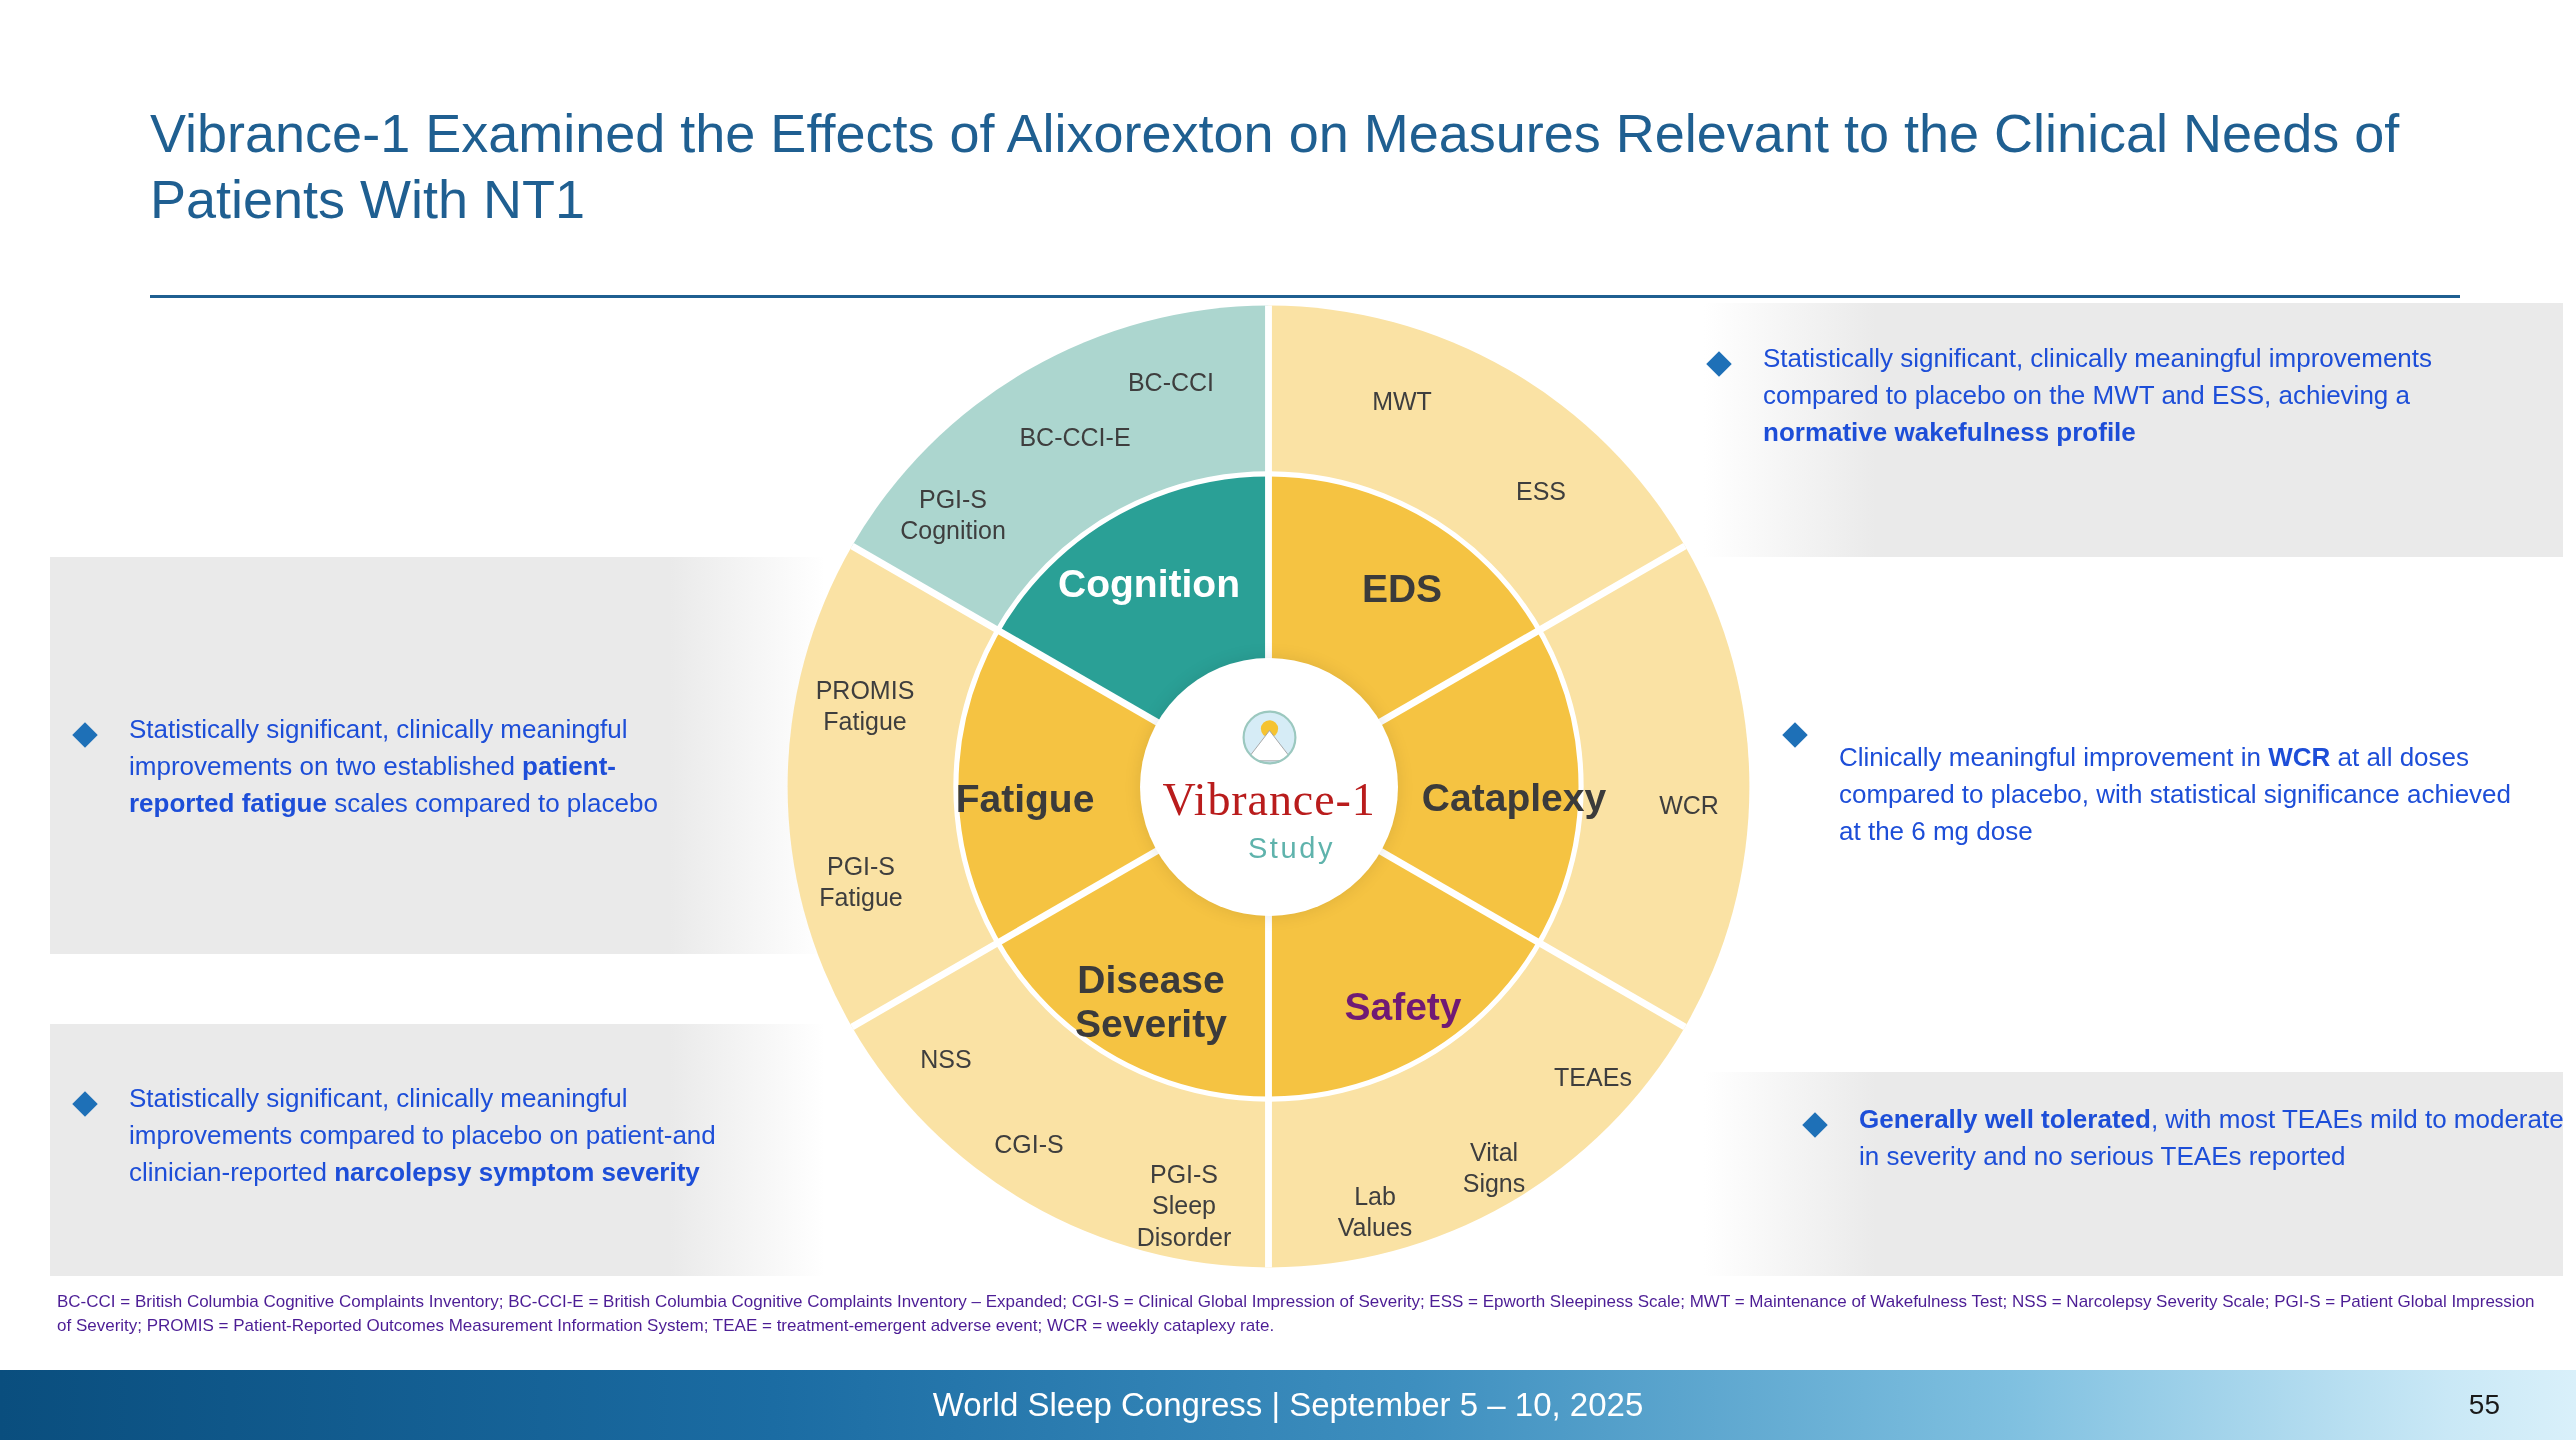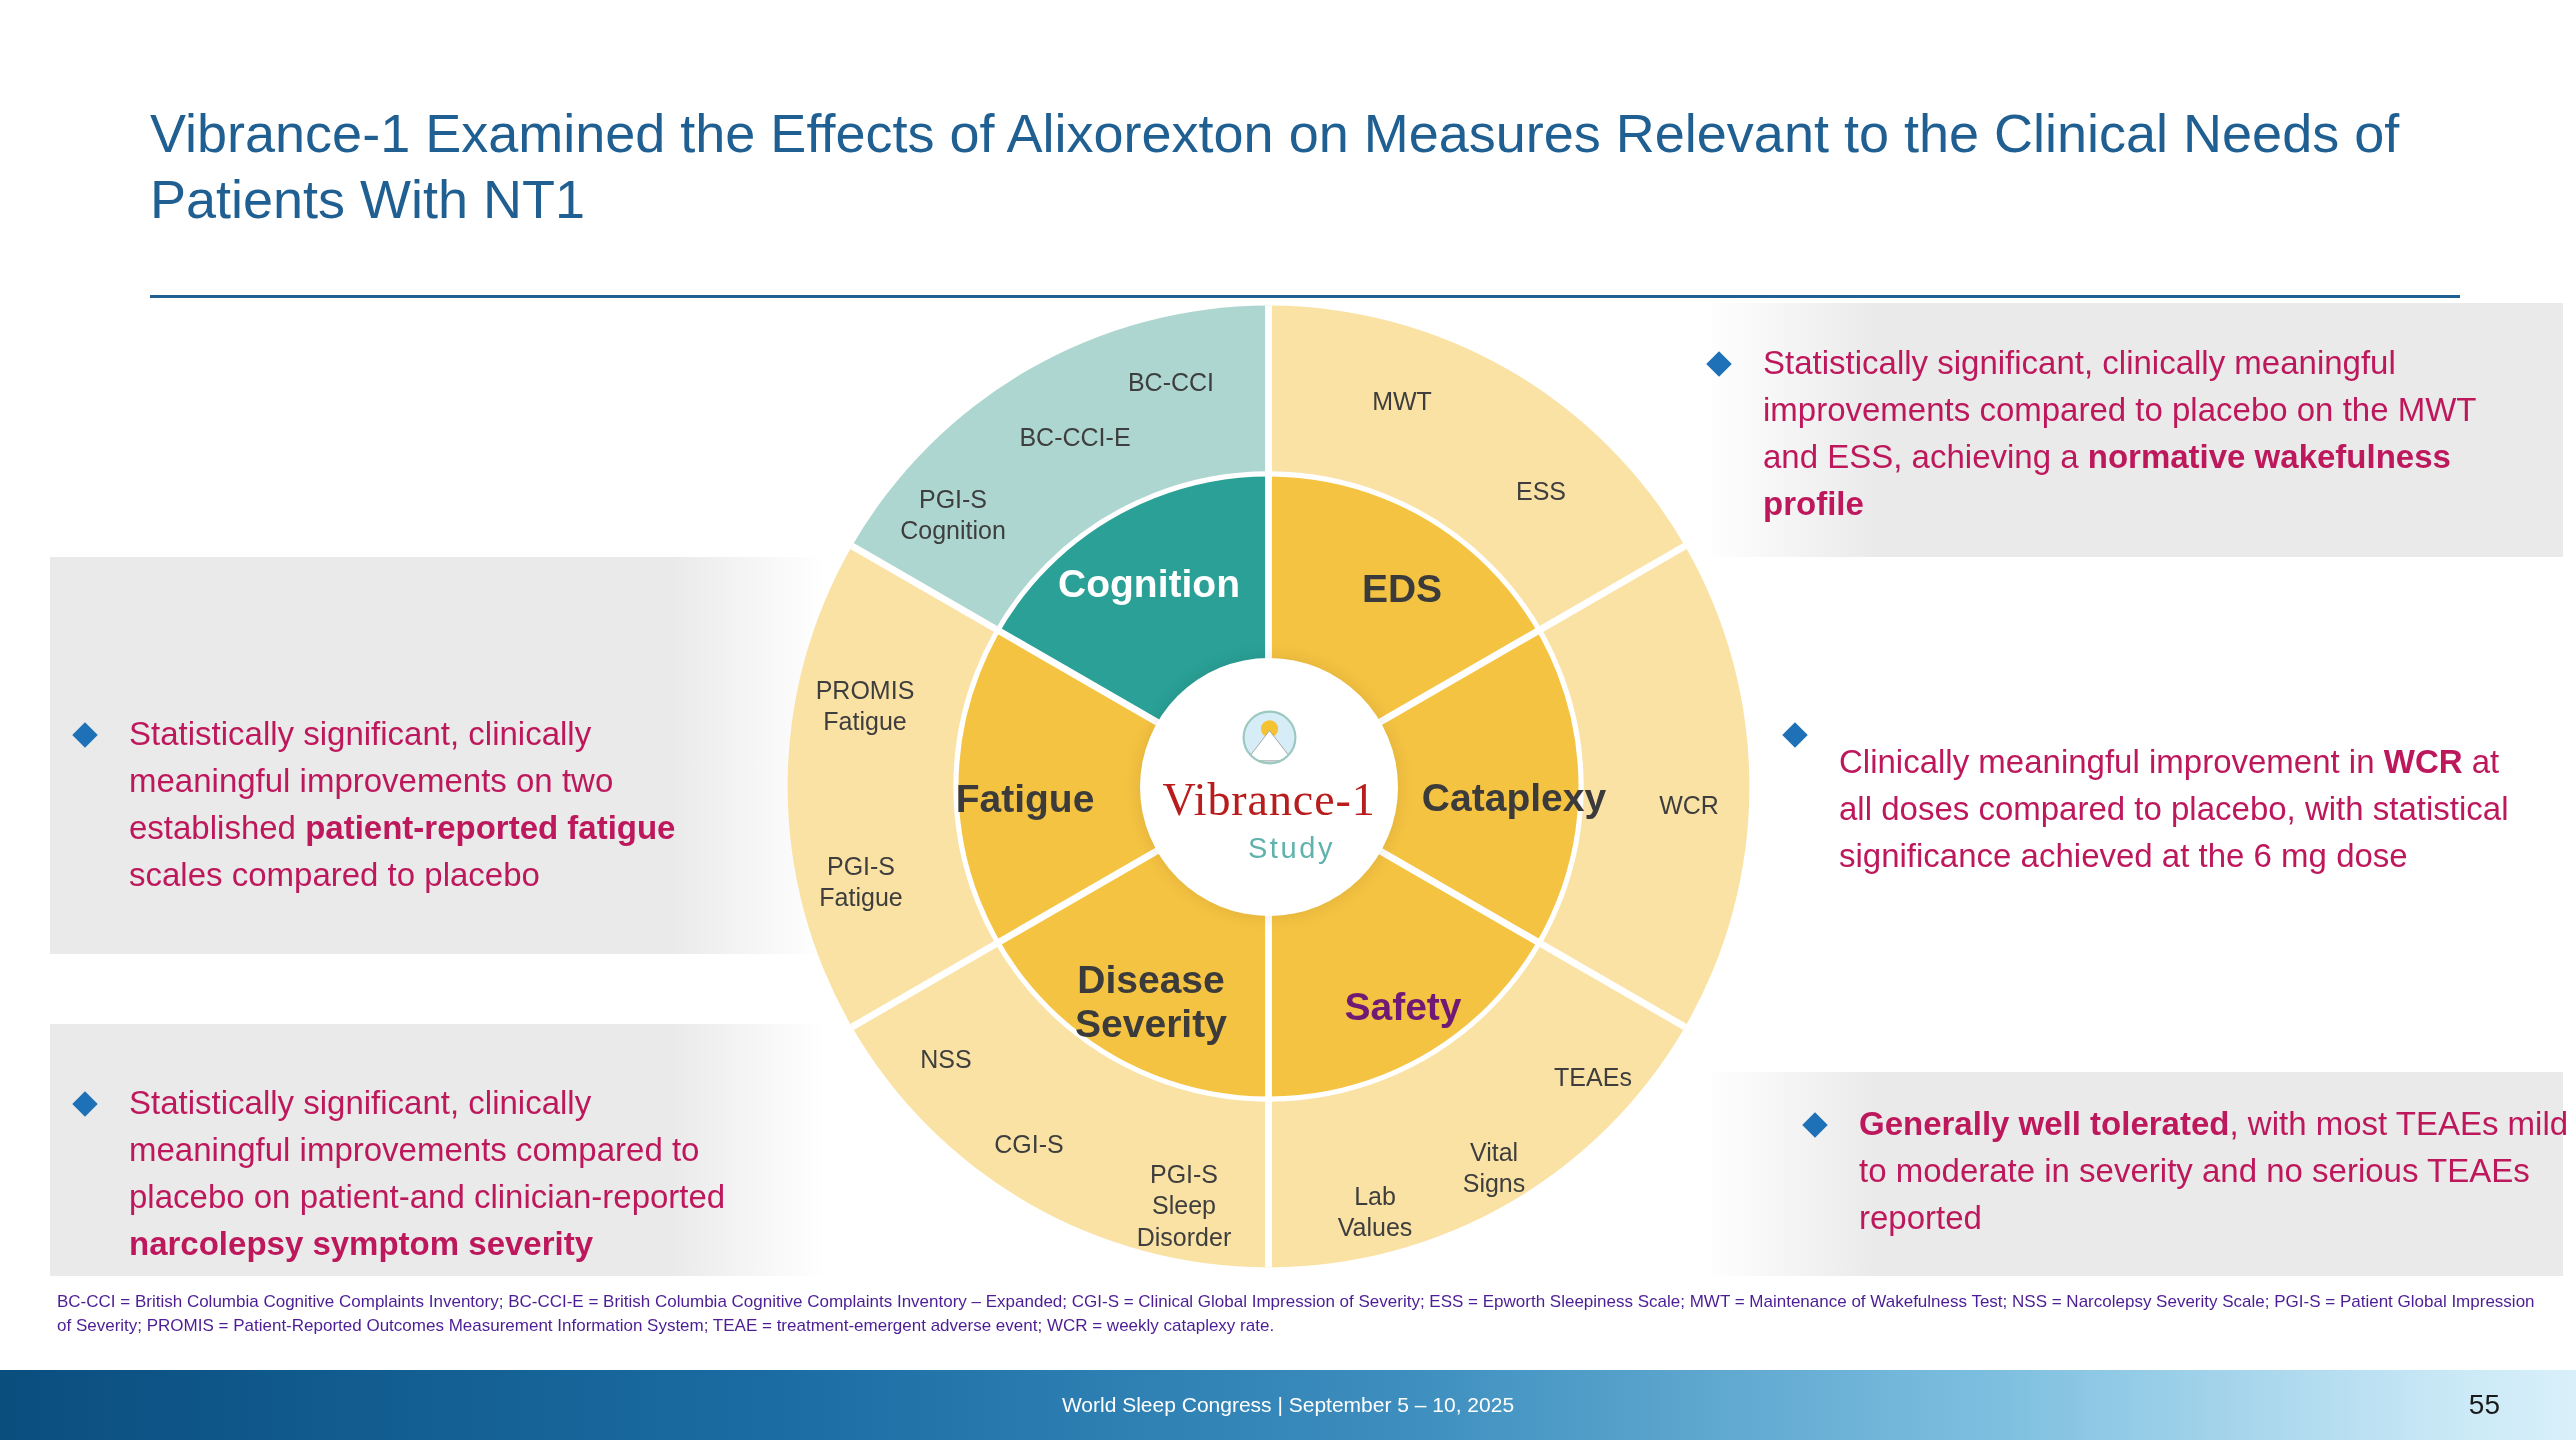--- a/index.html
+++ b/index.html
@@ -63,38 +63,38 @@
   .logo-sub {
     font-size: 29px; color: #5FB3AC; letter-spacing: 2.6px; margin-left: 45px;
   }
 
   
   .callout { position: absolute; display: flex; align-items: flex-start; z-index: 3; }
   .diamond {
     width: 18px; height: 18px; background: var(--accent-blue, #1E70B7);
     transform: rotate(45deg); margin-top: 14.6px; flex: 0 0 auto;
   }
-  .callout-text { margin-left: 35px; font-size: 33px; line-height: 1.42; color: #be185d; }
+  .callout-text { margin-left: 35px; font-size: 26px; line-height: 1.42; color: #1d4ed8; }
   .b { font-weight: 700; }
 
   
   .footnote {
     position: absolute; left: 57px; top: 1290px; width: 2486px;
     font-size: 17px; line-height: 1.4; color: #4c1d95; z-index: 3;
   }
 
   
   .footer-bar {
     position: absolute; left: 0; top: 1370px; width: 2576px; height: 70px;
     background: linear-gradient(to right, #0A4E7E 0%, #1B6CA3 30%, #3E8FBF 55%, #7FC0E0 78%, #C9E8F6 95%, #D9F0FA 100%);
     z-index: 5;
   }
   .footer-text {
     position: absolute; left: 0; width: 100%; text-align: center;
-    color: #ffffff; font-size: 21px; line-height: 70px;
+    color: #ffffff; font-size: 33px; line-height: 70px;
   }
   .page-number {
     position: absolute; right: 76px; top: 0; color: #1A1A1A;
     font-size: 28px; line-height: 70px;
   }
 </style>
 </head>
 <body>
 
 <div class="slide">

